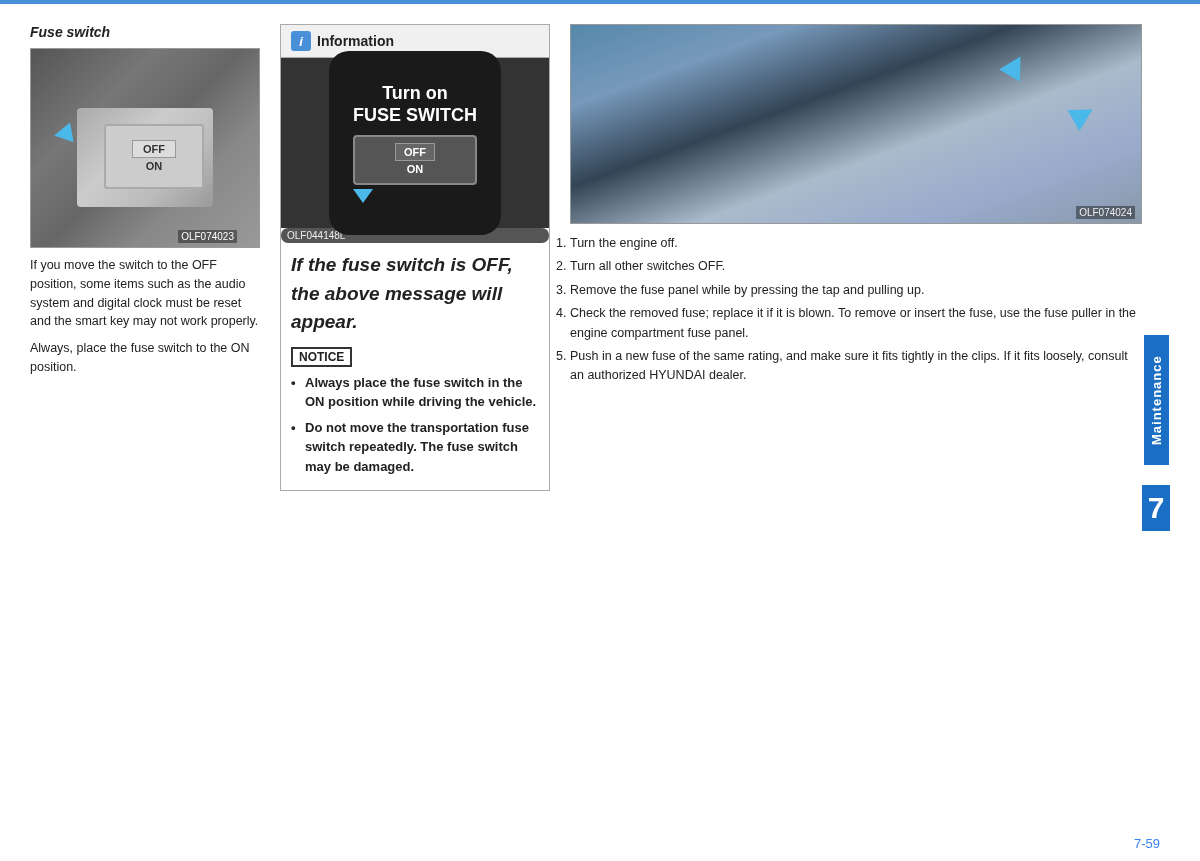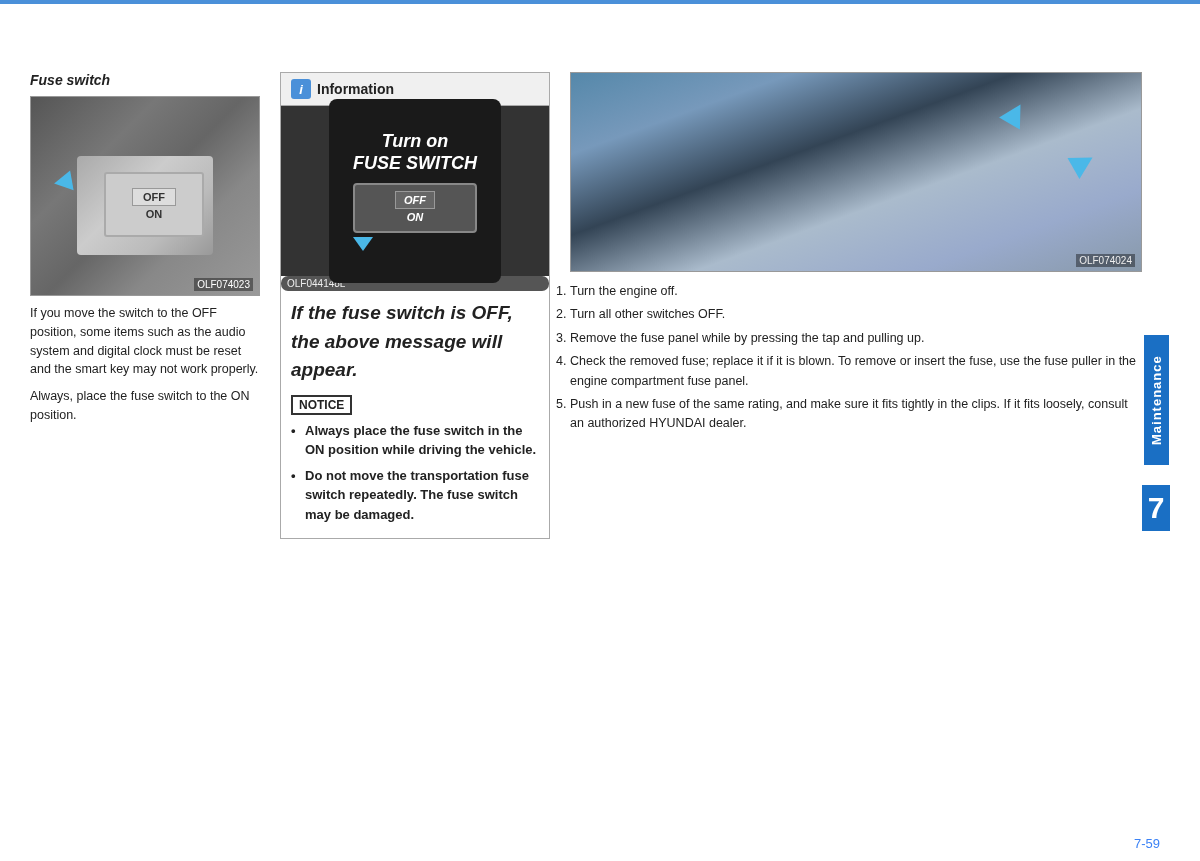--- a/index.html
+++ b/index.html
@@ -24,21 +24,20 @@
       display: flex;
       flex-direction: row;
       padding: 20px 30px 20px 30px;
       height: calc(100% - 4px);
     }
 
     .main-area {
       flex: 1;
       display: flex;
       flex-direction: column;
-      margin-top: 48px;
     }
 
     .columns {
       display: flex;
       flex-direction: row;
       gap: 20px;
       flex: 1;
     }
 
     
@@ -62,21 +61,21 @@
       overflow: hidden;
     }
 
     .image-box.left-img {
       height: 200px;
     }
 
     .image-caption {
       position: absolute;
       bottom: 4px;
-      right: 6px;
+      right: 22px;
       font-size: 10px;
       color: #fff;
       background: rgba(0,0,0,0.4);
       padding: 1px 3px;
     }
 
     
     .car-interior {
       width: 100%;
       height: 100%;
@@ -152,25 +151,24 @@
       height: 170px;
       background: #333;
       position: relative;
       display: flex;
       align-items: center;
       justify-content: center;
     }
 
     .fuse-display {
       background: #1a1a1a;
-      border-radius: 8px;
+      border-radius: 20px;
       padding: 32px 24px;
       text-align: center;
       color: white;
-      font-style: italic;
     }
     .fuse-display .turn-on {
       font-size: 18px;
       font-weight: bold;
       line-height: 1.2;
     }
     .fuse-switch-btn {
       margin-top: 8px;
       background: #555;
       border: 2px solid #888;

